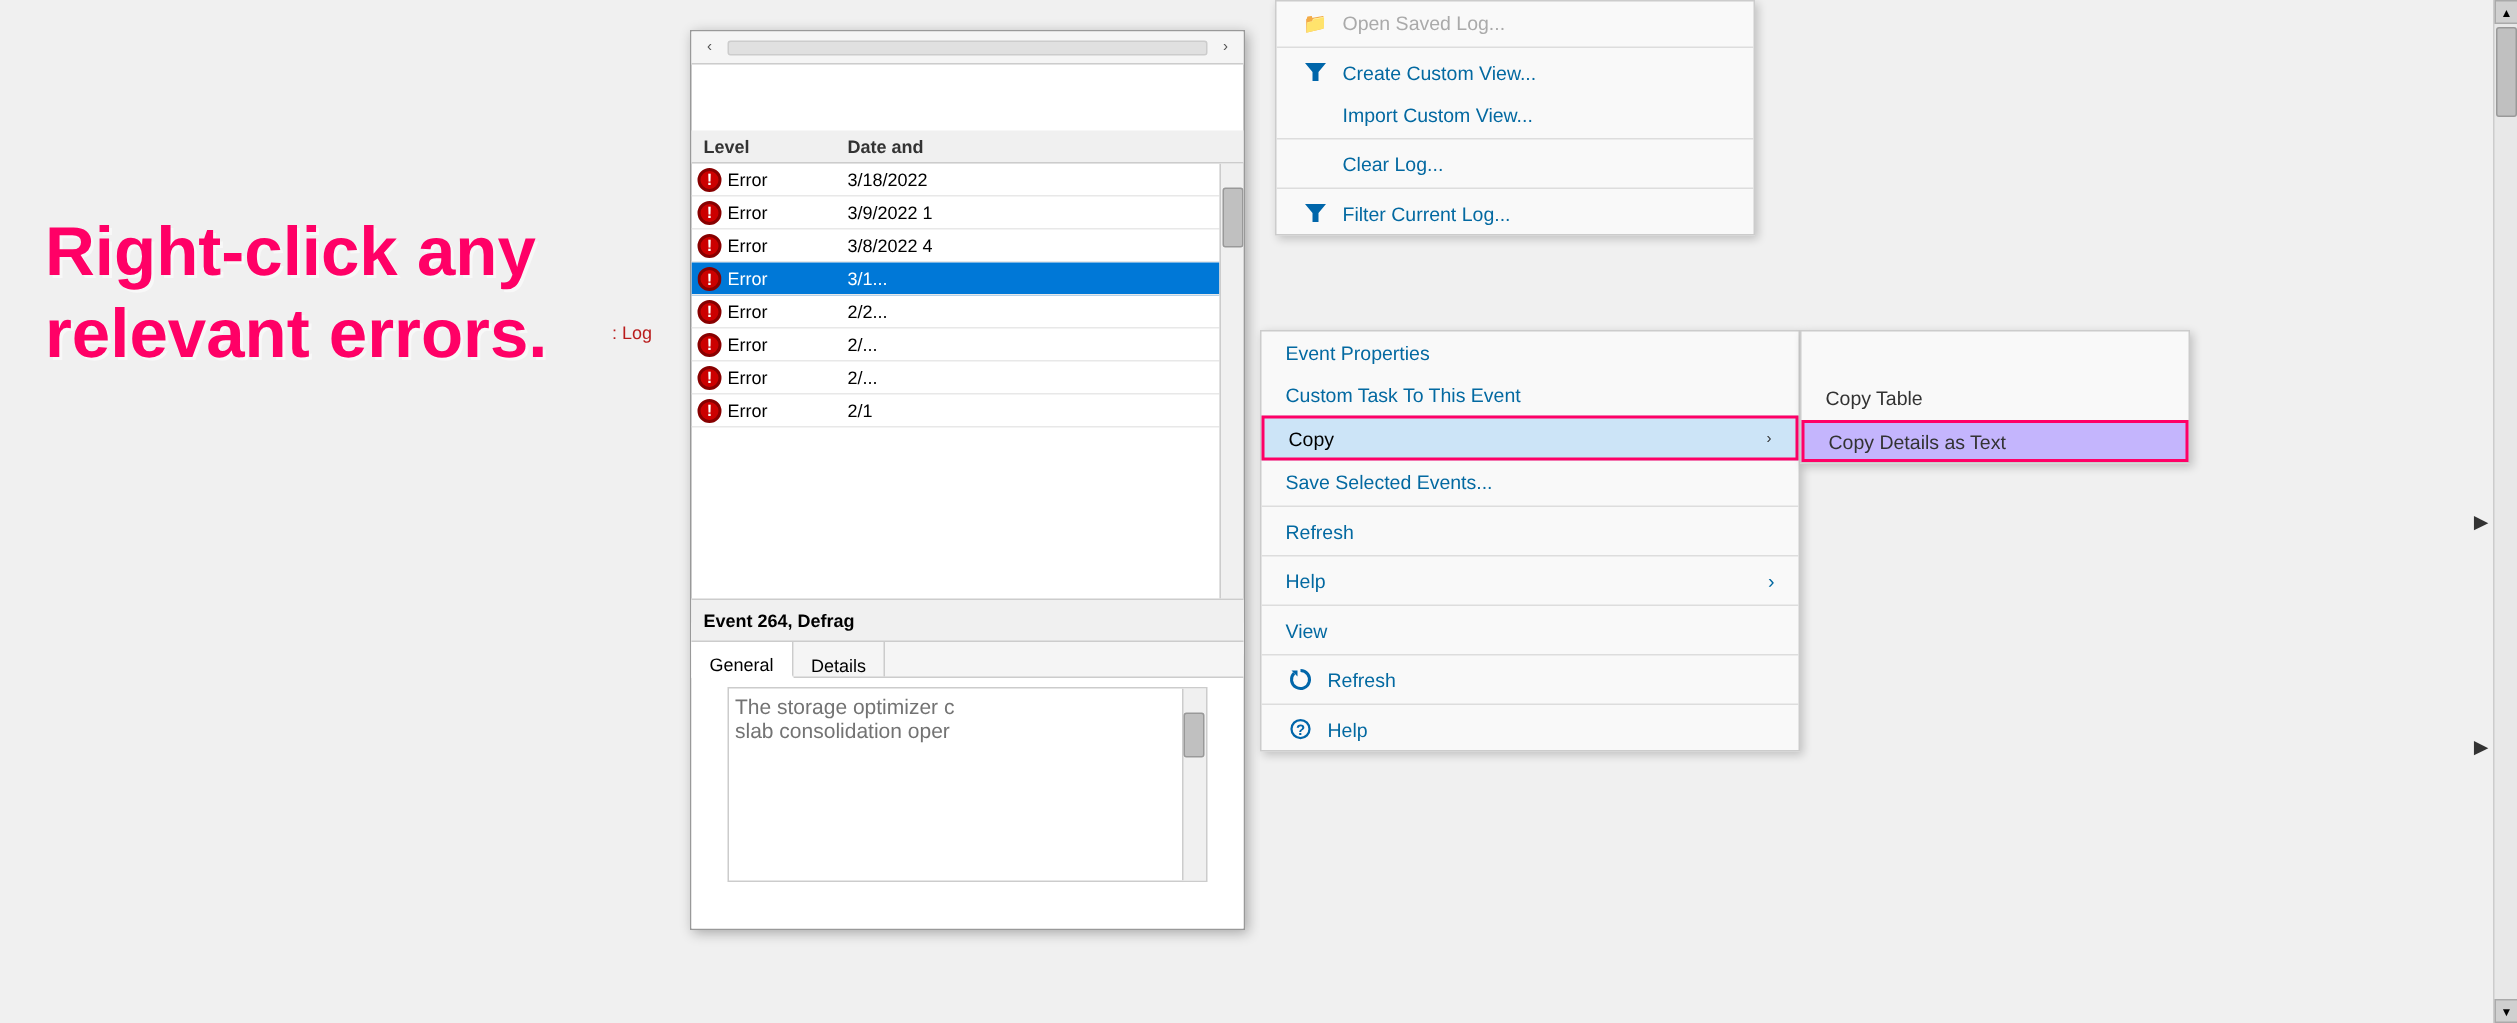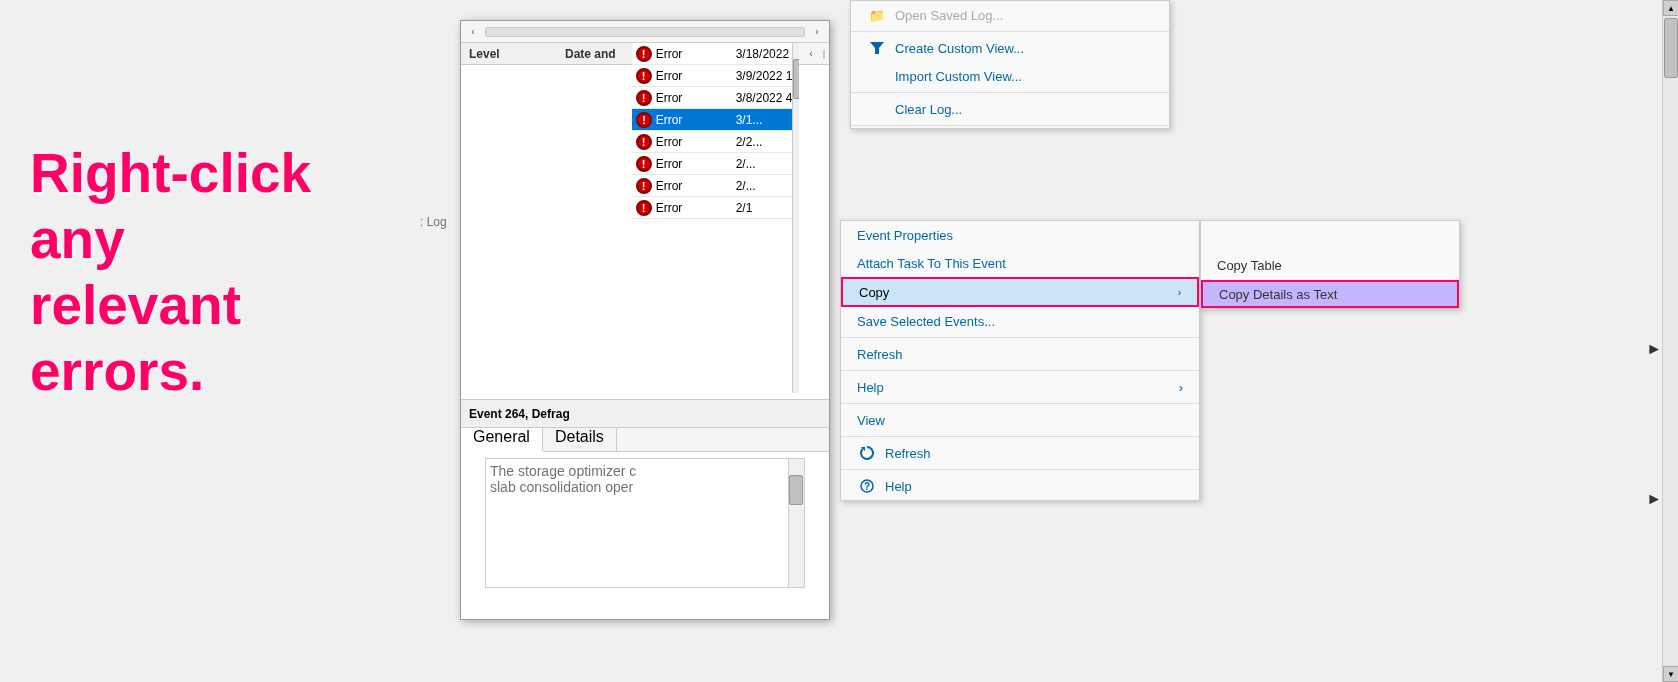--- a/index.html
+++ b/index.html
@@ -11,21 +11,21 @@
       font-size: 13px;
       overflow: hidden;
       position: relative;
     }
 
     
     .instruction-text {
       position: absolute;
       left: 30px;
       top: 140px;
-      font-size: 55px;
+      font-size: 46px;
       font-weight: 900;
       color: #ff0066;
       line-height: 1.2;
       text-shadow: 2px 2px 0 rgba(255,255,255,0.5);
       max-width: 380px;
     }
 
     
     .event-viewer {
       position: absolute;
@@ -180,22 +180,22 @@
     .ev-tabs {
       display: flex;
       height: 24px;
       border-bottom: 1px solid #ccc;
       background: #f5f5f5;
     }
 
     .ev-tab {
       padding: 0 12px;
       display: flex;
-      align-items: flex-start;
-      font-size: 16px;
+      align-items: flex-end;
+      font-size: 12px;
       cursor: pointer;
       border-right: 1px solid #ccc;
     }
 
     .ev-tab.active {
       background: #fff;
       border-bottom: 2px solid #fff;
       margin-bottom: -1px;
     }
 
@@ -367,43 +367,43 @@
       height: 60px;
       background: #c0c0c0;
       border: 1px solid #999;
       border-radius: 2px;
       margin: 2px auto;
     }
 
     
     .log-item {
       position: absolute;
-      left: 420px;
+      left: 408px;
       top: 215px;
       font-size: 12px;
-      color: #737373;
+      color: #b91c1c;
     }
   </style>
 </head>
 <body>
 
 <div class="instruction-text">
   <div>Right-click any</div>
   <div>relevant errors.</div>
 </div>
 
 <div class="event-viewer">
 
   <div class="ev-nav">
     <div class="ev-nav-btn">‹</div>
     <div class="ev-scrollbar-top"></div>
     <div class="ev-nav-btn">›</div>
   </div>
 
-  <div style="display:flex; flex-direction:row; height:350px;">
+  <div style="display:flex; flex-direction:column; height:350px;margin-top:44px;">
 
     <div class="ev-table-header">
       <div class="col-level">Level</div>
       <div class="col-date">Date and</div>
       <div class="col-scroll"></div>
     </div>
 
     <div style="display:flex; flex:1; overflow:hidden;">
       <div style="flex:1;">
 
@@ -531,28 +531,36 @@
     <div class="cm-item">
       <div class="cm-icon"></div>
       <span>Import Custom View...</span>
     </div>
     <div class="cm-separator"></div>
     <div class="cm-item">
       <div class="cm-icon"></div>
       <span>Clear Log...</span>
     </div>
     <div class="cm-separator"></div>
+    <div class="cm-item">
+      <div class="cm-icon">
+        <svg width="16" height="16" viewBox="0 0 16 16">
+            <polygon points="1,2 15,2 10,8 10,14 6,14 6,8" fill="#0066aa"></polygon>
+          </svg>
+      </div>
+      <span>Filter Current Log...</span>
+    </div>
   </div>
 
   <div class="context-menu-main">
     <div class="cm-item">
       <span>Event Properties</span>
     </div>
     <div class="cm-item">
-      <span>Attach Task To This Event</span>
+      <span>Custom Task To This Event</span>
     </div>
 
     <div class="cm-item-copy">
       <span>Copy</span>
       <span class="cm-arrow">›</span>
     </div>
     <div class="cm-item">
       <span>Save Selected Events...</span>
     </div>
     <div class="cm-separator"></div>

